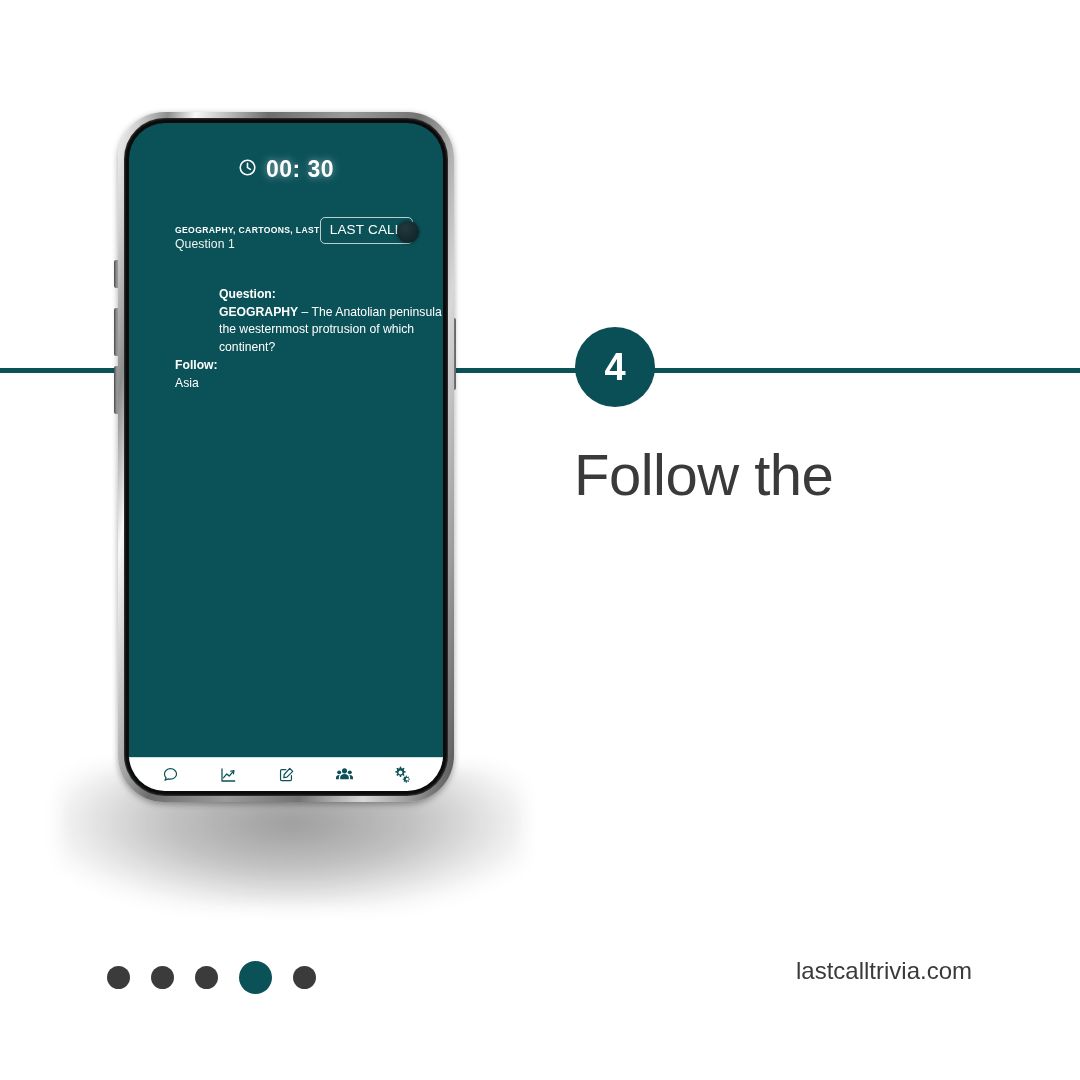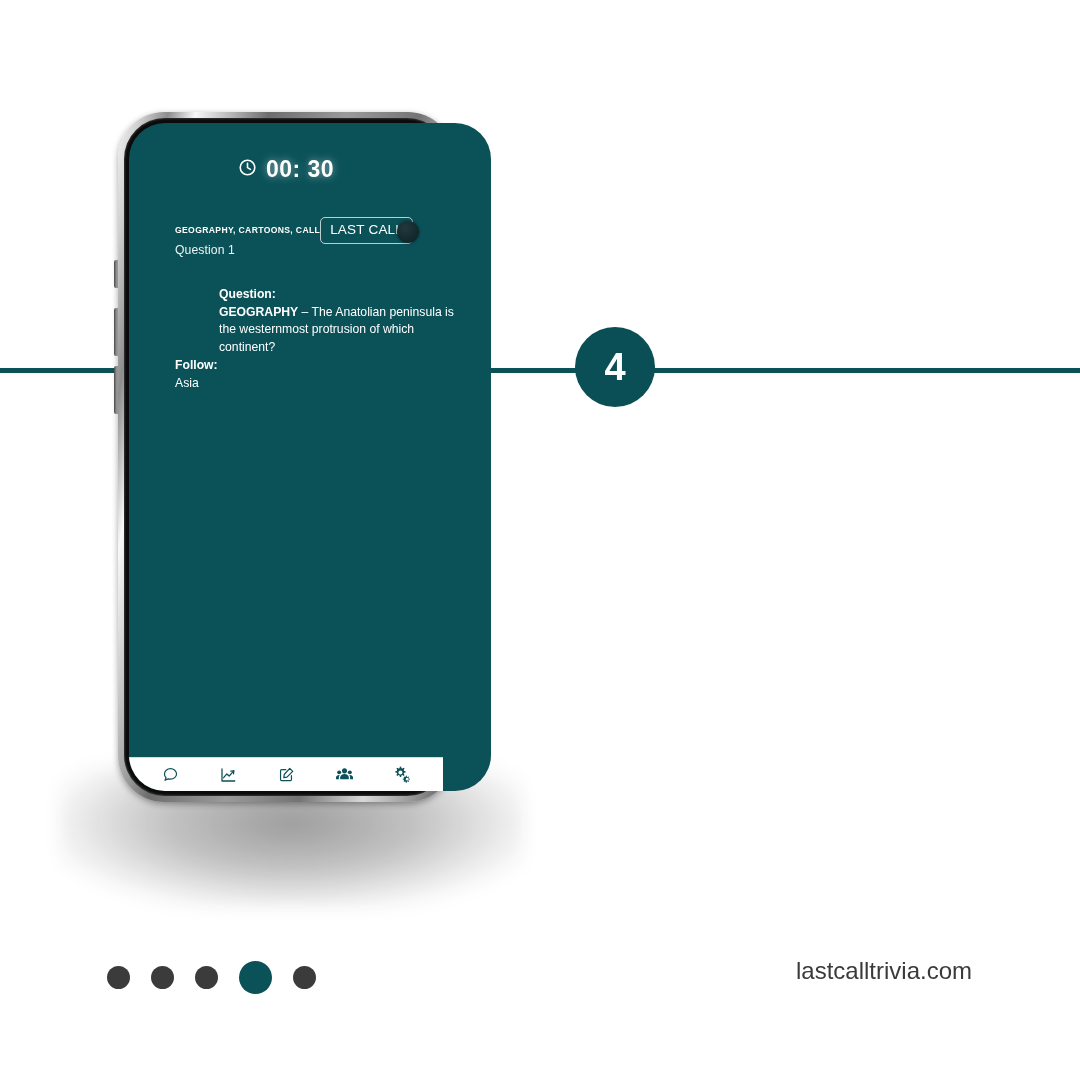--- a/index.html
+++ b/index.html
@@ -146,21 +146,20 @@
   #phone-screen {
     position: absolute;
     left: 25px;
     top: 11px;
     width: 314px;
     height: 668px;
     border-radius: 36px;
     background: #0a5158;
     overflow: hidden;
     z-index: 3;
-    padding-left: 48px;
   }
 
   
   .side-btn {
     position: absolute;
     background: linear-gradient(90deg, #4a4a4a, #b9b9b9 45%, #6a6a6a);
     z-index: 0;
     border-radius: 2px;
   }
   .side-btn.left { left: 10px; width: 7px; }
@@ -222,21 +221,21 @@
     height: 22px;
     border-radius: 50%;
     background: radial-gradient(circle at 38% 32%, #23383c 0%, #132a2e 55%, #0c2125 100%);
     z-index: 6;
     box-shadow: 0 0 3px rgba(0,0,0,0.5);
   }
 
   .q-label {
     position: absolute;
     left: 46px;
-    top: 120px;
+    top: 114px;
     color: #eef4f4;
     font-size: 12.2px;
     letter-spacing: 0.1px;
   }
   .q-block {
     position: absolute;
     left: 46px;
     top: 163px;
     width: 252px;
     color: #ffffff;
@@ -303,21 +302,21 @@
       <span class="clock-ico">
         <svg width="19" height="19" viewBox="0 0 24 24" fill="none" stroke="#ffffff" stroke-width="2" stroke-linecap="round">
           <circle cx="12" cy="12" r="9.2"></circle>
           <path d="M12 6.7 V12.2 L15.7 14.4"></path>
         </svg>
       </span>
       <span class="time-text">00: 30</span>
     </div>
 
     <div class="meta-row">
-      <span class="categories">GEOGRAPHY, CARTOONS, CALL</span>
+      <span class="categories">GEOGRAPHY, CARTOONS, LAST</span>
       <span class="lastcall-badge">LAST CALL</span>
     </div>
 
     <div id="camera-hole"></div>
 
     <div class="q-label">Question 1</div>
 
     <div class="q-block">
       <span class="lbl">Question:</span>
       <span class="cat">GEOGRAPHY</span><span> – </span><span>The Anatolian peninsula is the westernmost protrusion of which continent?</span>
@@ -369,20 +368,21 @@
     </div>
 
   </div>
 </div>
 
 <div id="step-badge">
   <span class="num">4</span>
 </div>
 
 <div id="headline">
+  <div>Follow the</div>
 </div>
 
 <div id="dots">
   <span class="dot"></span>
   <span class="dot"></span>
   <span class="dot"></span>
   <span class="dot active"></span>
   <span class="dot"></span>
 </div>
 

